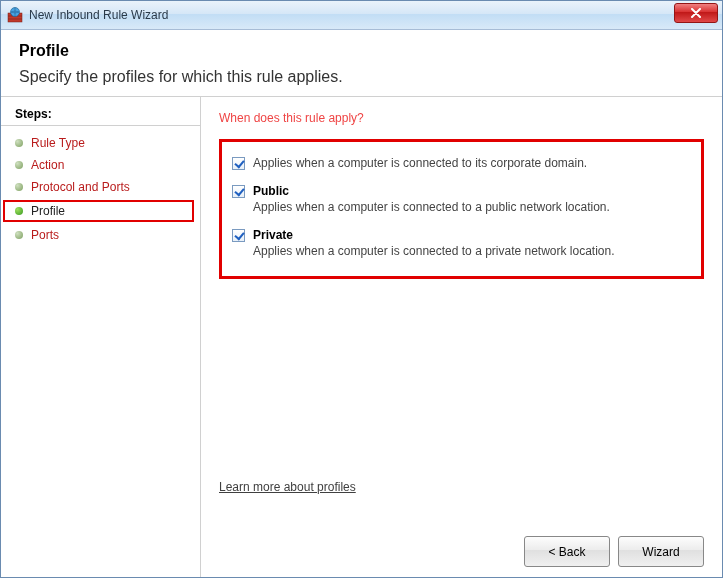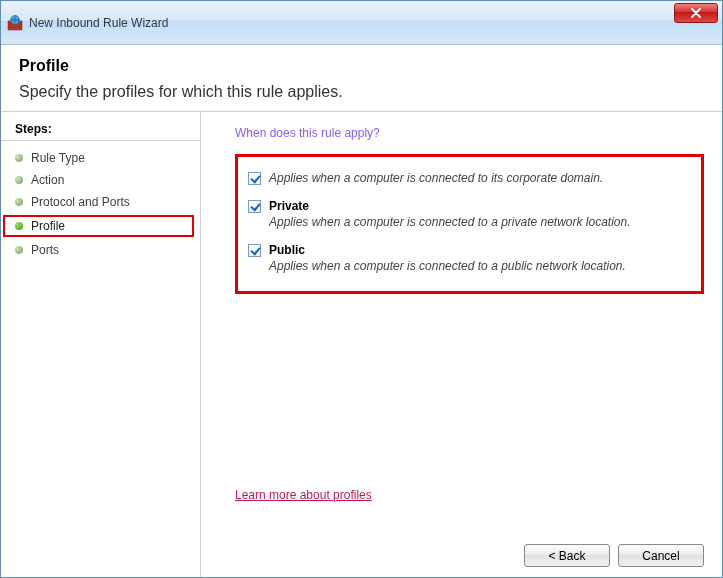--- a/index.html
+++ b/index.html
@@ -13,21 +13,21 @@
 }
 .window {
   width: 723px;
   height: 578px;
   background: #fff;
   border: 1px solid #6a8bb0;
   display: flex;
   flex-direction: column;
 }
 .titlebar {
-  height: 44px;
+  height: 29px;
   background: linear-gradient(to bottom, #eaf3fb 0%, #d6e7f7 45%, #c1ddf5 46%, #d8e9f8 100%);
   border-bottom: 1px solid #a7bcd6;
   display: flex;
   align-items: center;
   padding: 0 4px 0 6px;
   position: relative;
 }
 .titlebar .app-icon {
   width: 16px; height: 16px;
   margin-right: 6px;
@@ -63,21 +63,20 @@
   margin-bottom: 8px;
 }
 .header-sub {
   font-size: 16px;
   color: #333;
 }
 .body-area {
   flex: 1;
   display: flex;
   overflow: hidden;
-  gap: 16px;
 }
 .steps-col {
   width: 200px;
   background: #fff;
   border-right: 1px solid #d0d0d0;
   padding: 8px 0 0 0;
 }
 .steps-heading {
   font-weight: bold;
   font-size: 12px;
@@ -91,40 +90,40 @@
   padding: 4px 14px;
   font-size: 12px;
   cursor: pointer;
   position: relative;
 }
 .step-item.current {
   border: 2px solid #e10000;
   margin: 2px 6px 2px 2px;
   padding: 2px 10px;
 }
-.step-link { color: #404040; text-align: right; }
+.step-link { color: #b91c1c; text-align: right; }
 .step-current-text { color: #222; }
 .bullet {
   width: 8px; height: 8px;
   border-radius: 50%;
   margin-right: 8px;
   flex-shrink: 0;
 }
 .bullet-gray { background: radial-gradient(circle at 30% 30%, #cfe0c0, #7ea060); }
 .bullet-green { background: radial-gradient(circle at 30% 30%, #9fe060, #3a9a20); }
 .content-col {
   flex: 1;
   display: flex;
   flex-direction: column;
   padding: 14px 18px 10px 18px;
   position: relative;
 }
 .content-question {
   font-size: 12px;
-  color: #8b5cf6;
+  color: #ef4444;
   margin-bottom: 14px;
 }
 .options-box {
   border: 3px solid #e10000;
   padding: 14px 16px 18px 4px;
   margin-bottom: 16px;
 }
 .opt {
   display: flex;
   align-items: flex-start;
@@ -152,41 +151,40 @@
 .opt-text .opt-label {
   font-weight: bold;
   color: #000;
   font-size: 12px;
   display: block;
   margin-bottom: 2px;
 }
 .opt-text .opt-desc {
   color: #444;
   font-size: 12px;
-  font-style: italic;
 }
 .learn-link {
-  color: #be185d;
+  color: #404040;
   text-decoration: underline;
   font-size: 12px;
   cursor: pointer;
   margin-top: auto;
   margin-bottom: 34px;
   display: inline-block;
 }
 .button-row {
   display: flex;
   justify-content: flex-end;
   gap: 8px;
   padding-top: 8px;
   border-top: none;
 }
 .btn {
   min-width: 86px;
-  height: 23px;
+  height: 31px;
   font-size: 12px;
   font-family: inherit;
   border: 1px solid #888;
   border-radius: 3px;
   background: linear-gradient(to bottom, #fdfdfd 0%, #ececec 45%, #e0e0e0 46%, #f0f0f0 100%);
   cursor: pointer;
   padding: 0 10px;
 }
 .btn.primary {
   border: 1px solid #3c7fb1;
@@ -259,35 +257,35 @@
       <div class="options-box">
         <div class="opt">
           <span class="chk"></span>
           <div class="opt-text">
             <span class="opt-desc">Applies when a computer is connected to its corporate domain.</span>
           </div>
         </div>
         <div class="opt">
           <span class="chk"></span>
           <div class="opt-text">
-            <span class="opt-label">Private</span>
-            <span class="opt-desc">Applies when a computer is connected to a private network location.</span>
+            <span class="opt-label">Public</span>
+            <span class="opt-desc">Applies when a computer is connected to a public network location.</span>
           </div>
         </div>
         <div class="opt">
           <span class="chk"></span>
           <div class="opt-text">
-            <span class="opt-label">Public</span>
-            <span class="opt-desc">Applies when a computer is connected to a public network location.</span>
+            <span class="opt-label">Private</span>
+            <span class="opt-desc">Applies when a computer is connected to a private network location.</span>
           </div>
         </div>
       </div>
 
       <a class="learn-link">Learn more about profiles</a>
 
       <div class="button-row">
         <button class="btn">&lt; Back</button>
-        <button class="btn">Cancel</button>
+        <button class="btn">Wizard</button>
       </div>
     </div>
 
   </div>
 </div>
 
 </body></html>

